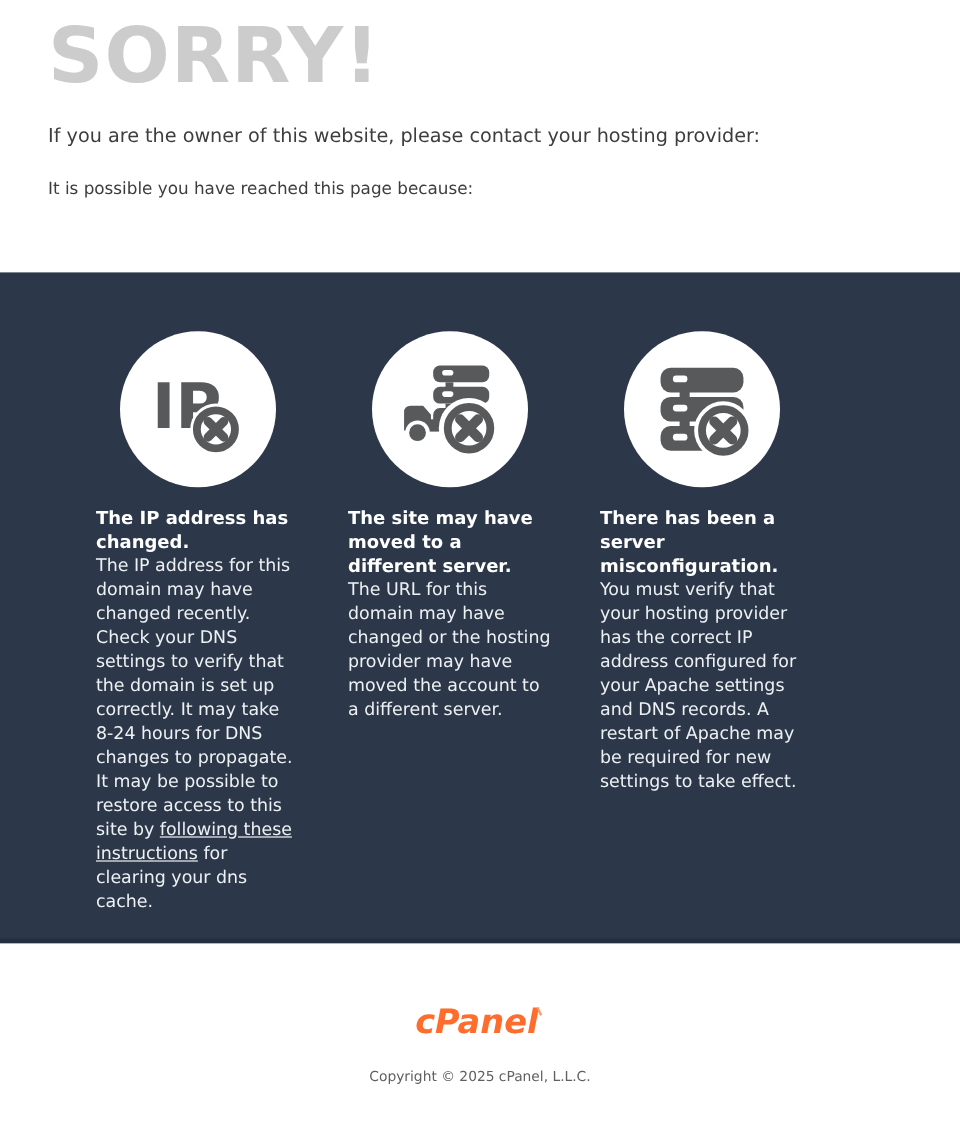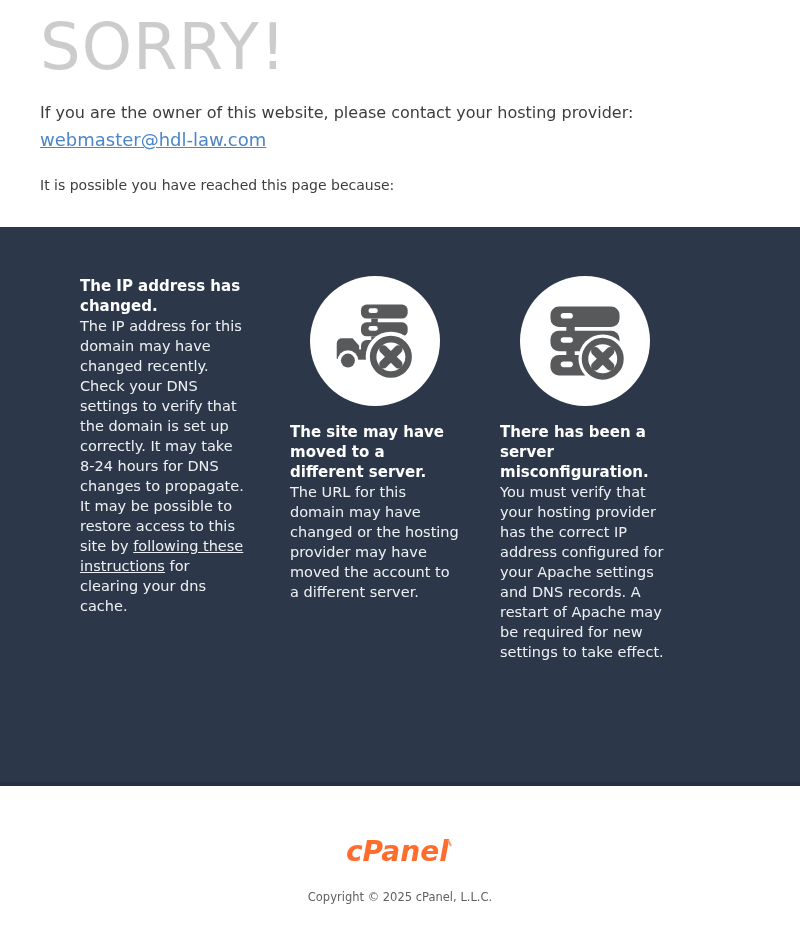--- a/index.html
+++ b/index.html
@@ -12,21 +12,21 @@
   }
   
   .top-section {
     height: 215px;
     padding: 0 40px;
   }
   .sorry-title {
     margin: 12px 0 0 0;
     font-size: 64px;
     line-height: 1.1;
-    font-weight: 400;
+    font-weight: 700;
     color: #cccccc;
     letter-spacing: 1px;
   }
   .intro-text {
     margin: 18px 0 2px 0;
     font-size: 16px;
     line-height: 25px;
     color: #3d3d3d;
   }
   .email-line { margin: 0; font-size: 18px; line-height: 25px; }
@@ -85,28 +85,35 @@
   }
 </style>
 </head>
 <body>
 
 <main>
 
   <section class="top-section">
     <h1 class="sorry-title">SORRY!</h1>
     <p class="intro-text">If you are the owner of this website, please contact your hosting provider:</p>
-    <p class="email-line"><a href="#" class="email-link">webmaster@hdl-law.com</a></p>
     <p class="reason-intro">It is possible you have reached this page because:</p>
   </section>
 
   <section class="band">
     <div class="cols">
 
       <div class="col">
+        <div class="icon-circle">
+          <svg width="84" height="84" viewBox="0 0 90 90" aria-hidden="true">
+            <text x="4" y="62" font-size="56" font-weight="bold" fill="#58595b" font-family="DejaVu Sans, sans-serif">IP</text>
+            <circle cx="61" cy="63" r="23" fill="#ffffff"></circle>
+            <circle cx="61" cy="63" r="17" fill="#ffffff" stroke="#58595b" stroke-width="7"></circle>
+            <path d="M54 56 L68 70 M68 56 L54 70" stroke="#58595b" stroke-width="8" stroke-linecap="round" fill="none"></path>
+          </svg>
+        </div>
         <h2 class="reason-heading">The IP address has changed.</h2>
         <p class="reason-body"><span>The IP address for this domain may have changed recently. Check your DNS settings to verify that the domain is set up correctly. It may take 8-24 hours for DNS changes to propagate. It may be possible to restore access to this site by </span><a href="#" class="white-link">following these instructions</a><span> for clearing your dns cache.</span></p>
       </div>
 
       <div class="col">
         <div class="icon-circle">
           <svg width="84" height="84" viewBox="0 0 90 90" aria-hidden="true">
             <rect x="30" y="6" width="50" height="15" rx="6" fill="#58595b"></rect>
             <rect x="30" y="25" width="50" height="15" rx="6" fill="#58595b"></rect>
             <rect x="30" y="44" width="50" height="15" rx="6" fill="#58595b"></rect>

